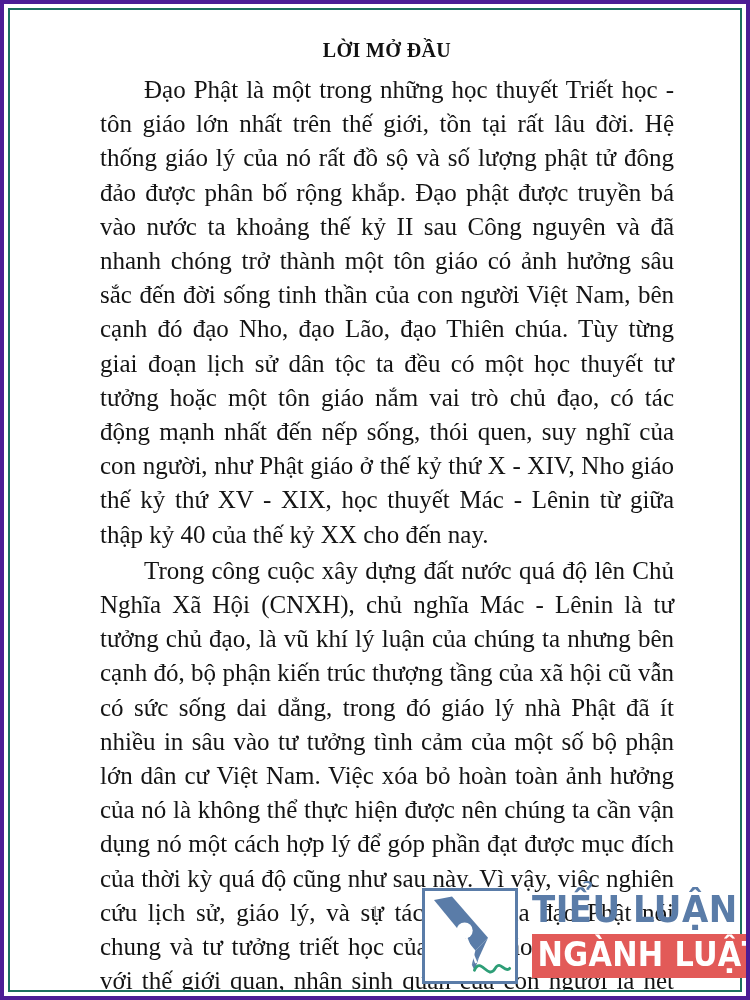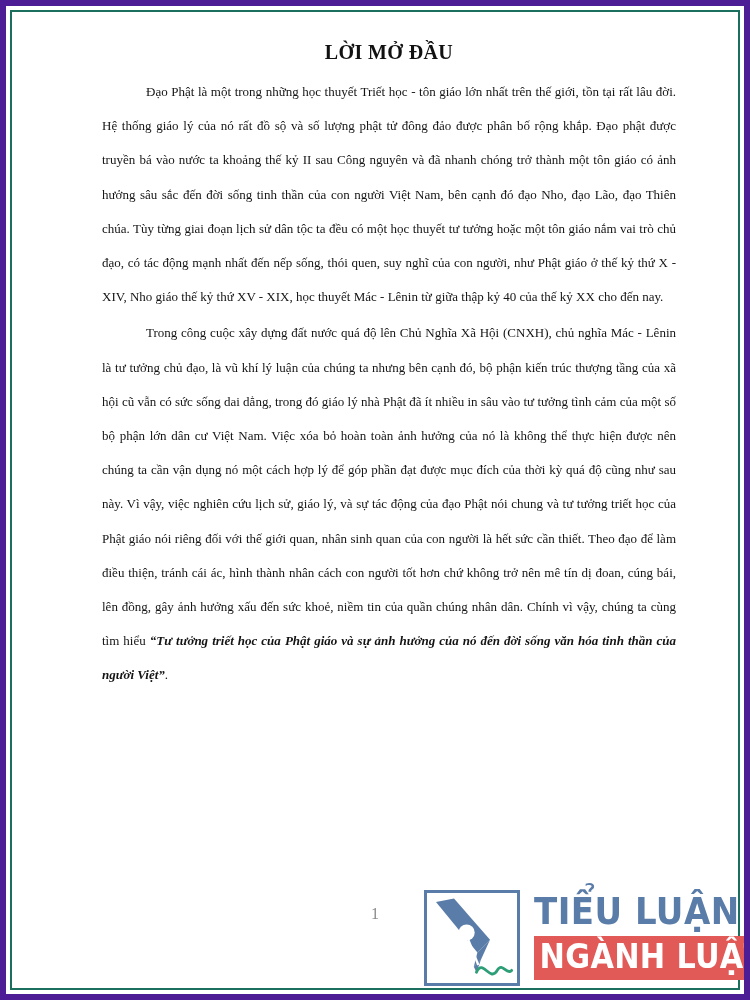--- a/index.html
+++ b/index.html
@@ -15,21 +15,21 @@
     overflow: hidden;
   }
 
   
   .page {
     position: relative;
     width: 750px;
     height: 1000px;
     box-sizing: border-box;
     background: #ffffff;
-    border: 6px solid #4c1d95;
+    border: 4px solid #4c1d95;
     overflow: hidden;
   }
   .page-inner-rule {
     position: absolute;
     top: 0; left: 0; right: 0; bottom: 0;
     border: 4px solid #ffffff;
     box-sizing: border-box;
     pointer-events: none;
     z-index: 2;
   }
@@ -55,21 +55,21 @@
     text-align: center;
     font-size: 20px;
     font-weight: bold;
     letter-spacing: 0.4px;
     color: #111111;
     margin: 0 0 8px 0;
     line-height: 30px;
   }
 
   .para {
-    font-size: 13px;
+    font-size: 25px;
     line-height: 34.2px;
     text-align: justify;
     text-justify: inter-word;
     color: #141414;
     margin: 0;
     text-indent: 44px;
     hyphens: none;
   }
   .para + .para {
     margin-top: 2px;

